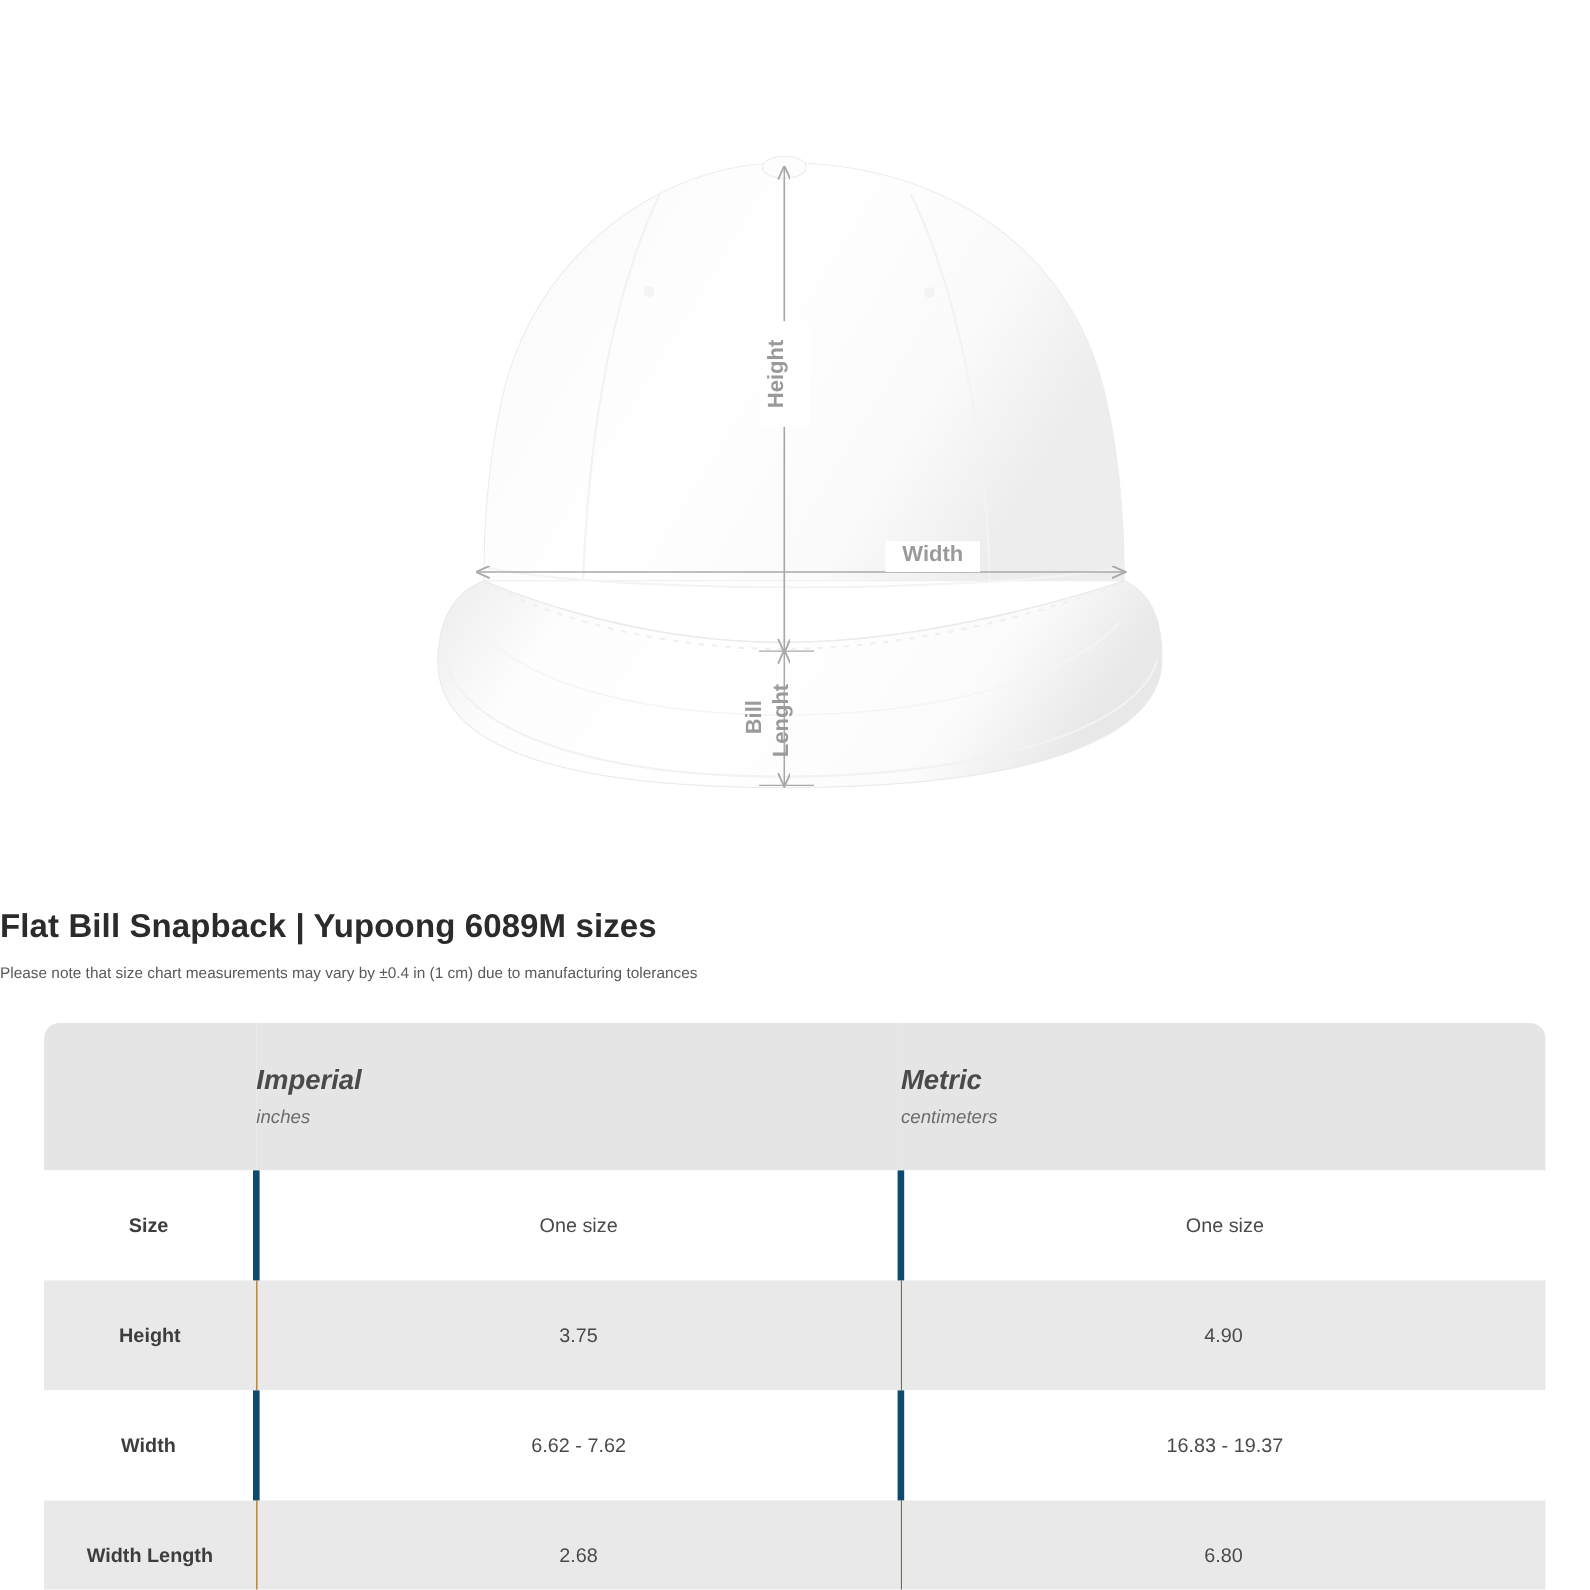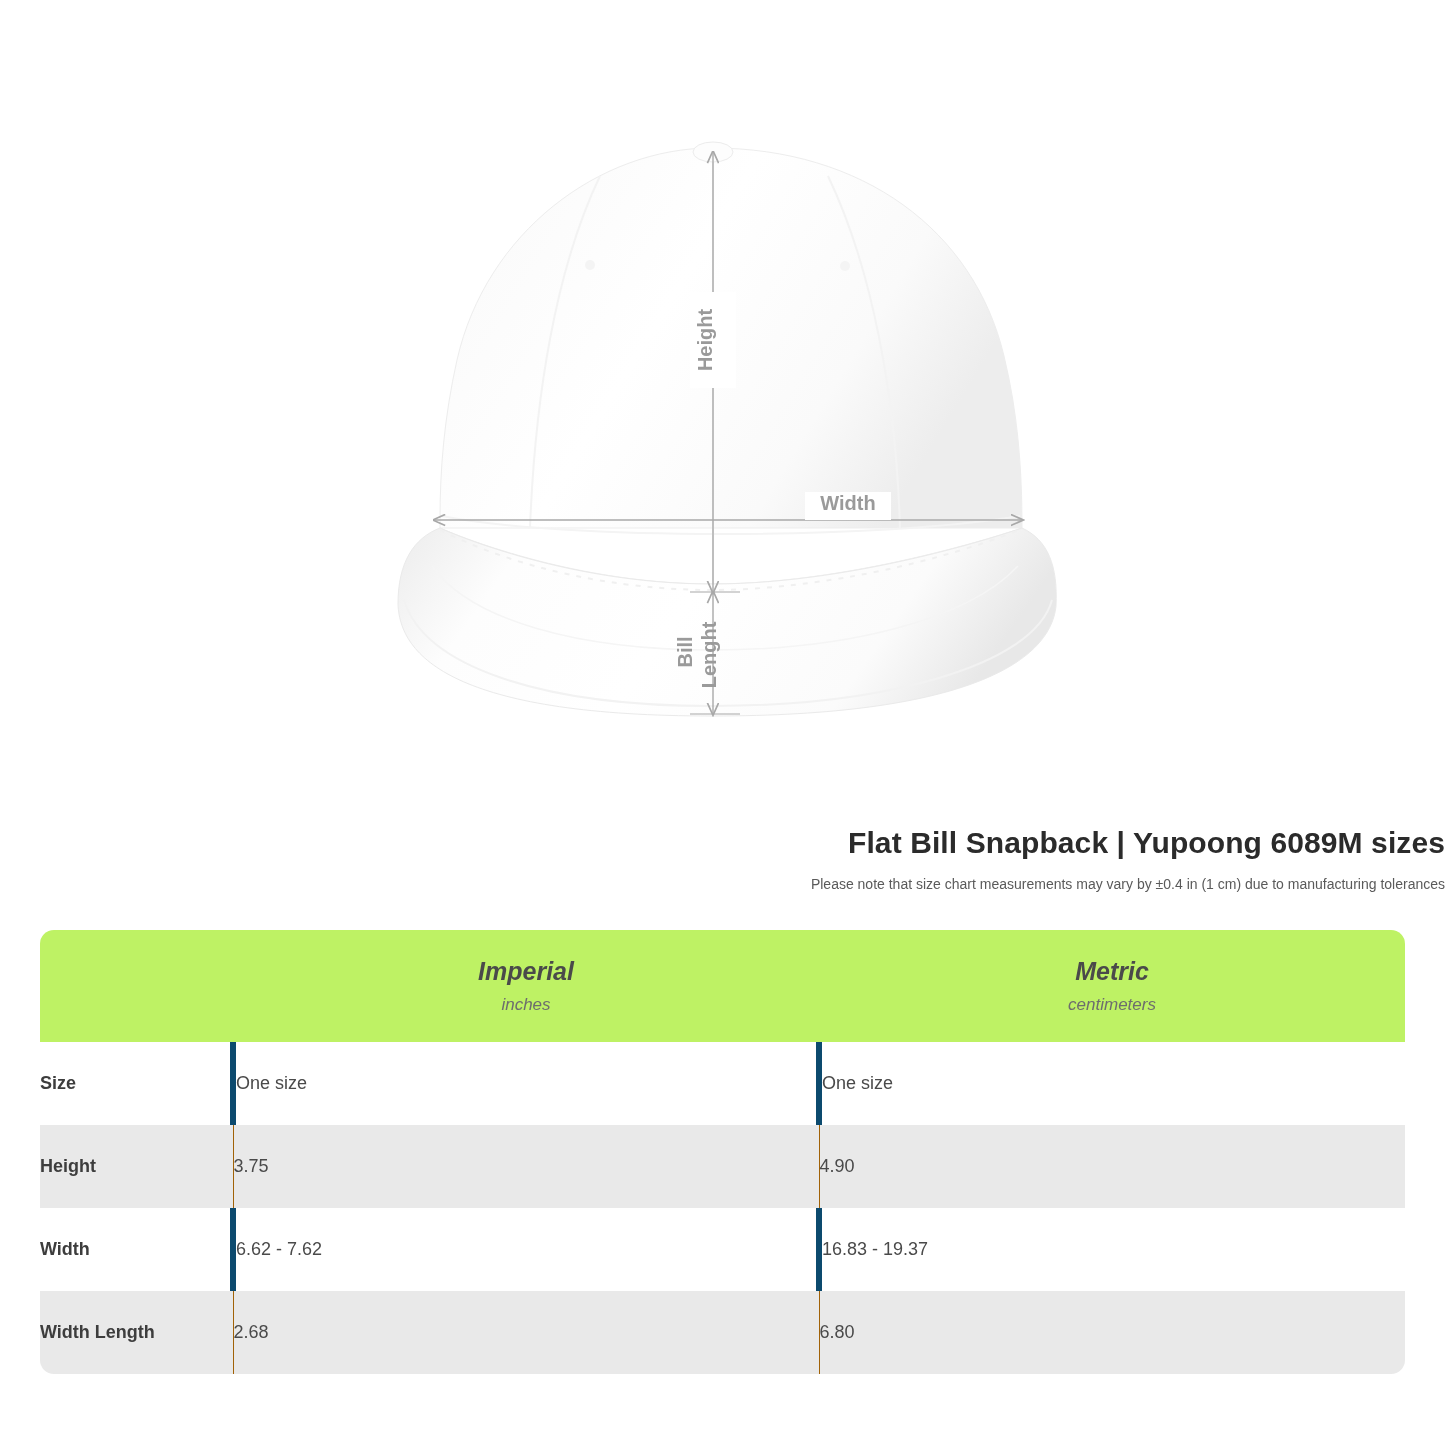--- a/index.html
+++ b/index.html
@@ -26,21 +26,21 @@
     position: relative;
     width: 1445px;
     height: 800px;
   }
   .illustration svg {
     display: block;
   }
 
   
   .title-block {
-    text-align: right;
+    text-align: left;
     margin-top: 26px;
   }
   .chart-title {
     font-size: 30px;
     font-weight: bold;
     color: #2b2b2b;
     letter-spacing: 0.1px;
   }
   .chart-subtitle {
     font-size: 14px;
@@ -60,24 +60,24 @@
   table.size-chart td,
   table.size-chart th {
     padding: 0;
     margin: 0;
   }
   .col-label { width: 193px; }
   .col-imp   { width: 586px; }
   .col-met   { width: 586px; }
 
   .header-row td {
-    background: #bef264;
-    height: 112px;
+    background: #e5e5e5;
+    height: 134px;
     vertical-align: middle;
-    text-align: center;
+    text-align: left;
   }
   .header-row td.first-cell {
     border-top-left-radius: 14px;
   }
   .header-row td.last-cell {
     border-top-right-radius: 14px;
   }
   .unit-title {
     font-size: 25px;
     font-style: italic;
@@ -85,23 +85,23 @@
     color: #4a4a4a;
   }
   .unit-sub {
     font-size: 17px;
     font-style: italic;
     color: #6d6d6d;
     margin-top: 9px;
   }
 
   .body-row td {
-    height: 83px;
+    height: 100px;
     vertical-align: middle;
-    text-align: left;
+    text-align: center;
     font-size: 18px;
     color: #4a4a4a;
   }
   .body-row td.rowlabel {
     font-weight: bold;
     font-size: 18px;
     color: #3d3d3d;
   }
   .row-white td { background: #ffffff; }
   .row-grey  td { background: #e9e9e9; }

